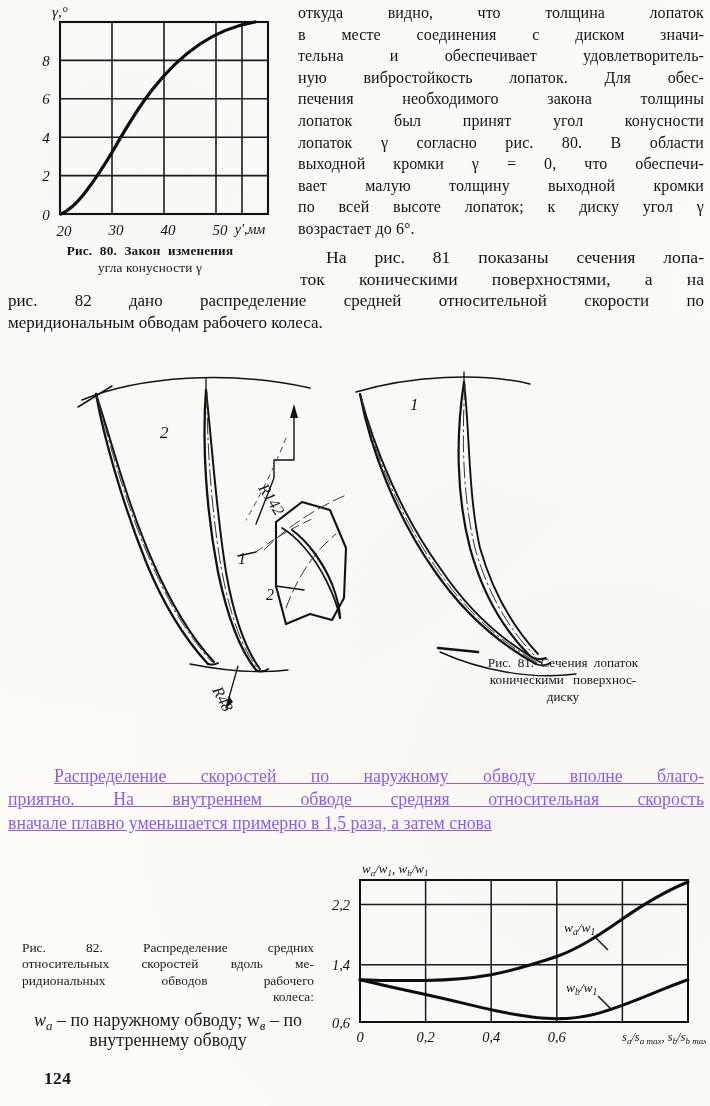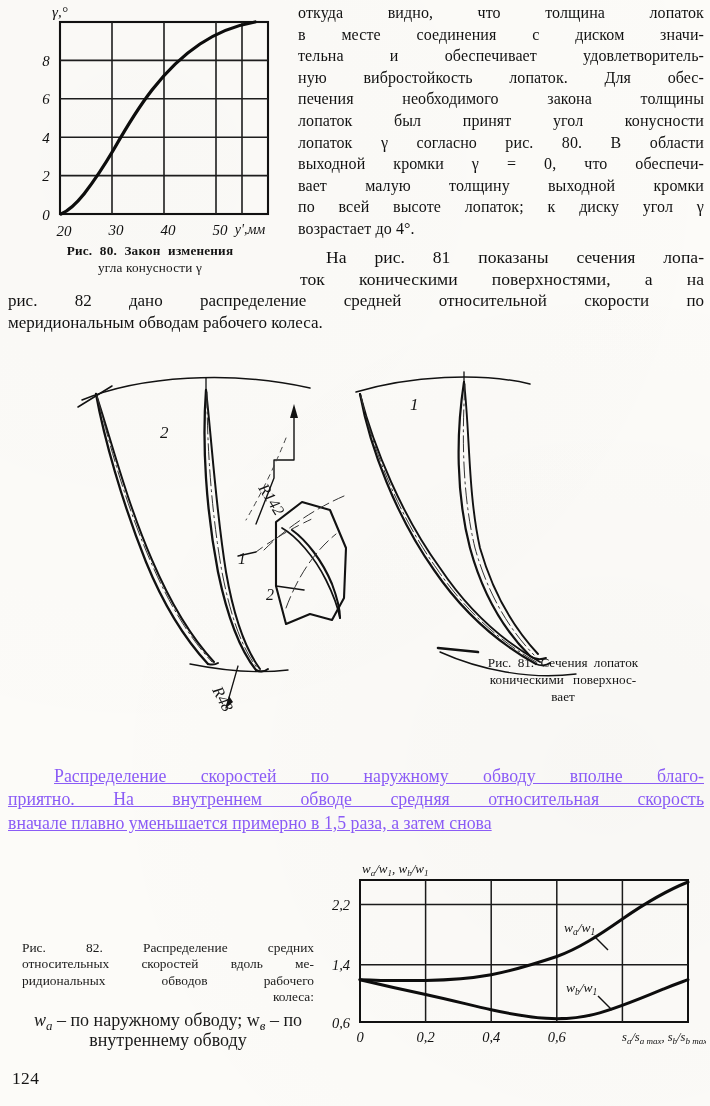--- a/index.html
+++ b/index.html
@@ -106,23 +106,23 @@
     margin-top: 7px;
     font-size: 18px;
     line-height: 15.6px;
     text-align: center;
   }
   .ital { font-style: italic; }
   .sb { font-size: 0.72em; vertical-align: -0.28em; }
 
   
   #pageno {
-    left: 12px; top: 1068px;
+    left: 44px; top: 1068px;
     font-size: 17.4px;
-    font-weight: normal;
+    font-weight: bold;
     color: #151515;
     letter-spacing: 0.4px;
   }
 </style>
 </head>
 <body>
 
 <div class="page-scan"></div>
 
 <div class="layer" id="fig80">
@@ -179,21 +179,21 @@
   <p>откуда видно, что толщина лопаток</p>
   <p>в месте соединения с диском значи-</p>
   <p>тельна и обеспечивает удовлетворитель-</p>
   <p>ную вибростойкость лопаток. Для обес-</p>
   <p>печения необходимого закона толщины</p>
   <p>лопаток был принят угол конусности</p>
   <p>лопаток γ согласно рис. 80. В области</p>
   <p>выходной кромки γ = 0, что обеспечи-</p>
   <p>вает малую толщину выходной кромки</p>
   <p>по всей высоте лопаток; к диску угол γ</p>
-  <p class="last">возрастает до 4°.</p>
+  <p class="last">возрастает до 6°.</p>
 </div>
 
 <div class="layer" id="body-cont">
   <p>На рис. 81 показаны сечения лопа-</p>
   <p style="text-indent:0">ток коническими поверхностями, а на</p>
 </div>
 
 <div class="layer" id="body-cont2">
   <p style="text-align-last:justify">рис. 82 дано распределение средней относительной скорости по</p>
   <p>меридиональным обводам рабочего колеса.</p>
@@ -263,21 +263,21 @@
       <text x="206" y="248" font-size="16">2</text>
       <text x="198" y="136" font-size="16" transform="rotate(58 198 136)">R142</text>
       <text x="152" y="338" font-size="16" transform="rotate(62 152 338)">R48</text>
     </g>
   </svg>
 </div>
 
 <div class="layer fig-caption" id="fig81cap">
   <div class="l1">Рис. 81. Сечения лопаток</div>
   <div class="l2">коническими поверхнос-</div>
-  <div class="l3">вает</div>
+  <div class="l3">диску</div>
 </div>
 
 <div class="layer" id="body-mid">
   <p>Распределение скоростей по наружному обводу вполне благо-</p>
   <p style="text-indent:0">приятно. На внутреннем обводе средняя относительная скорость</p>
   <p style="text-indent:0;text-align-last:left">вначале плавно уменьшается примерно в 1,5 раза, а затем снова</p>
 </div>
 
 <div class="layer" id="fig82">
   <svg width="380" height="195" viewBox="0 0 380 195">

